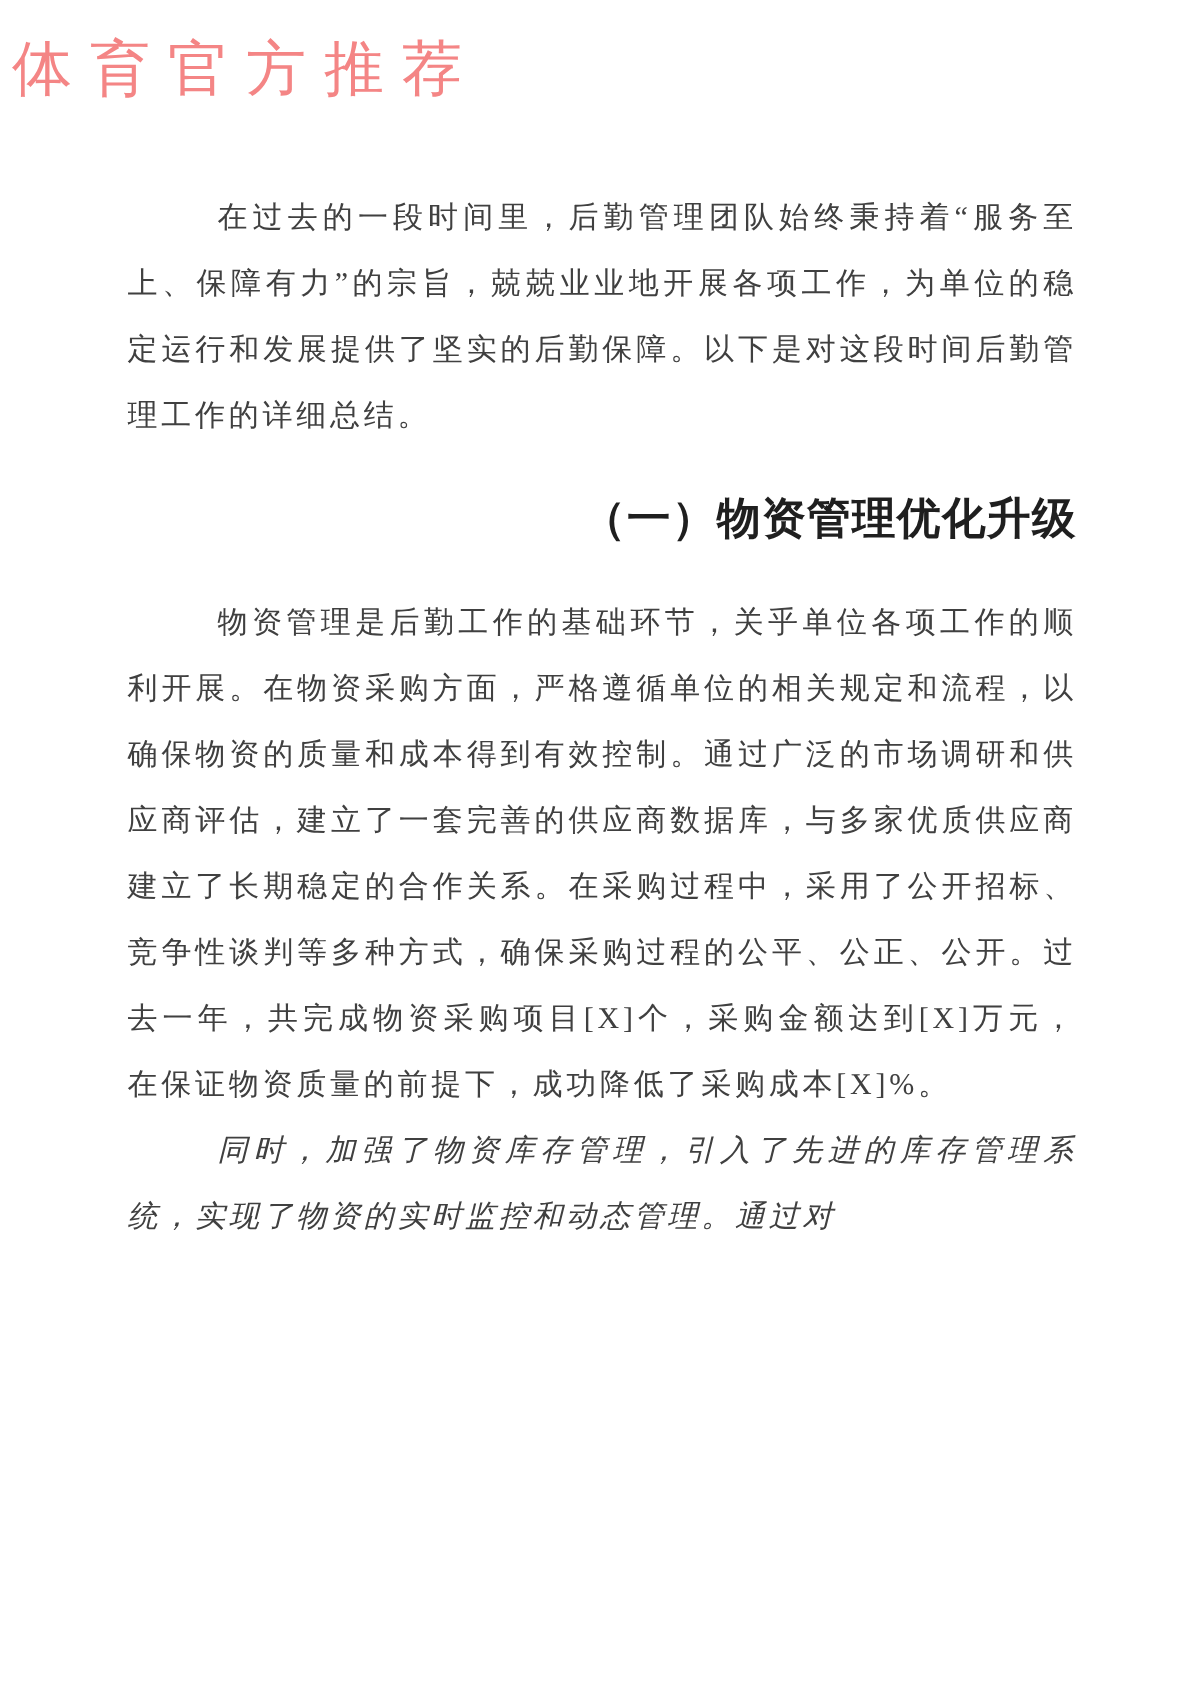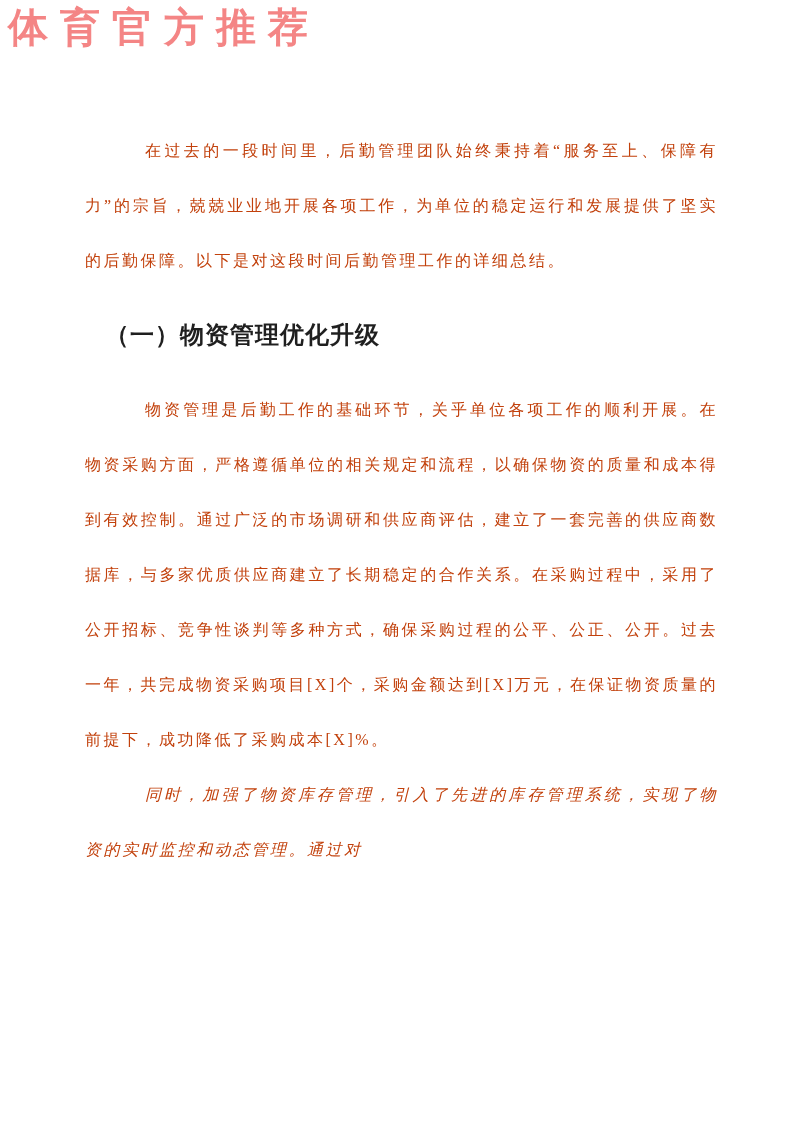--- a/index.html
+++ b/index.html
@@ -9,62 +9,63 @@
     width: 800px;
     height: 1131px;
     background: #ffffff;
     overflow: hidden;
     padding: 95px 82px 0 85px;
     font-family: "Liberation Serif", "DejaVu Serif", serif;
     color: #2e2e2e;
   }
   .watermark {
     position: absolute;
-    top: 2px;
+    top: 20px;
     left: 8px;
     font-size: 40px;
     line-height: 52px;
     letter-spacing: 12px;
-    font-weight: 700;
+    font-weight: 400;
     white-space: nowrap;
   }
   .doc-title {
     font-size: 40px;
     line-height: 56px;
     font-weight: 700;
     text-align: center;
     letter-spacing: 1px;
     color: #1f1f1f;
   }
   .par {
-    font-size: 16px;
-    line-height: 55px;
+    font-size: 20px;
+    line-height: 44px;
     letter-spacing: 2.5px;
     text-align: justify;
     text-indent: 60px;
-    color: #c2410c;
+    color: #404040;
   }
   .par-intro { margin-top: 28px; }
   .h-section {
     margin-top: 14px;
     font-size: 30px;
     line-height: 45px;
     font-weight: 700;
     letter-spacing: 2px;
     text-indent: 24px;
     color: #1f1f1f;
   }
   .h-subsection {
     margin-top: 27px;
-    font-size: 24px;
+    font-size: 29px;
     line-height: 40px;
     font-weight: 700;
     letter-spacing: 1px;
     text-indent: 20px;
     color: #1f1f1f;
+    text-align: right;
   }
   .par-body1 { margin-top: 27px; }
   .par-body2 { margin-top: 0; font-style: italic; }
 </style>
 </head>
 <body>
 
 <div class="page">
 
   <div class="watermark" style="color: rgb(244, 133, 133);">体育官方推荐</div>

